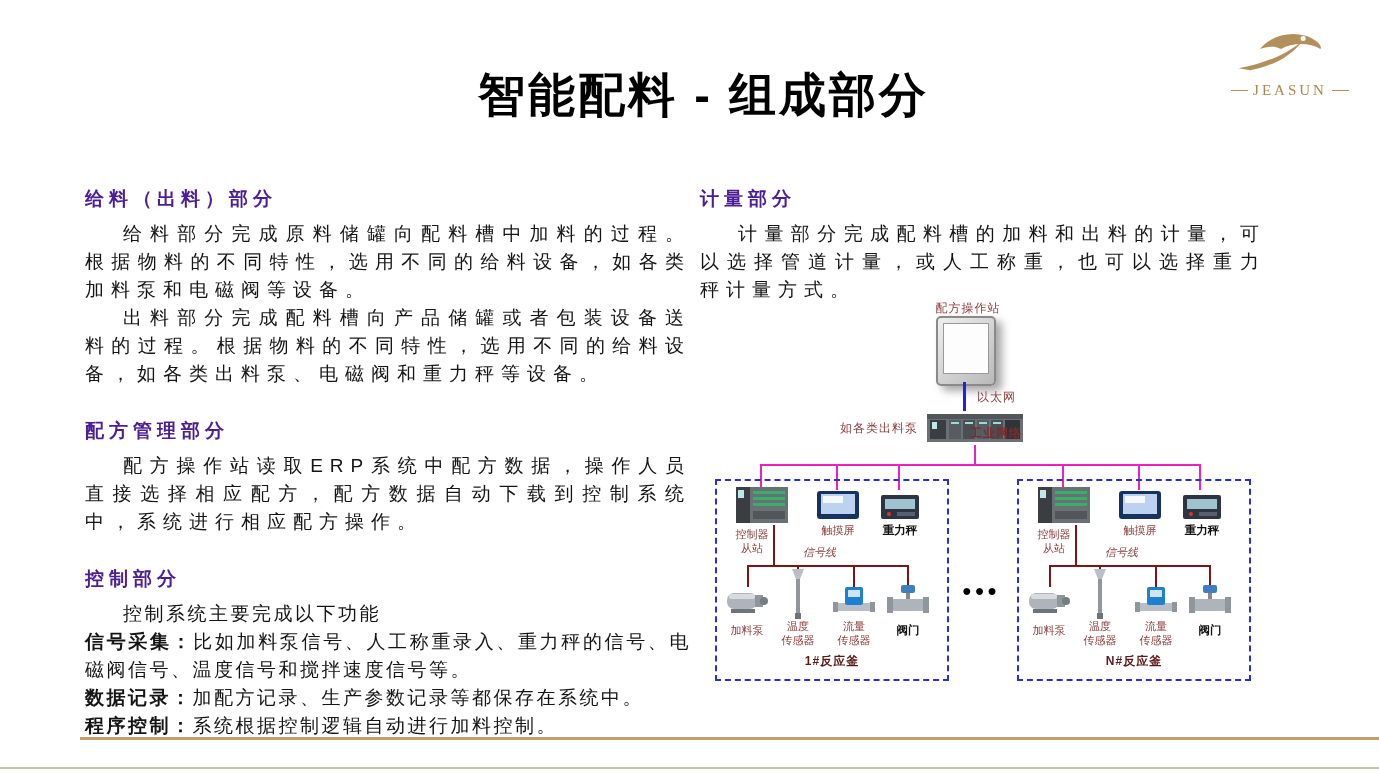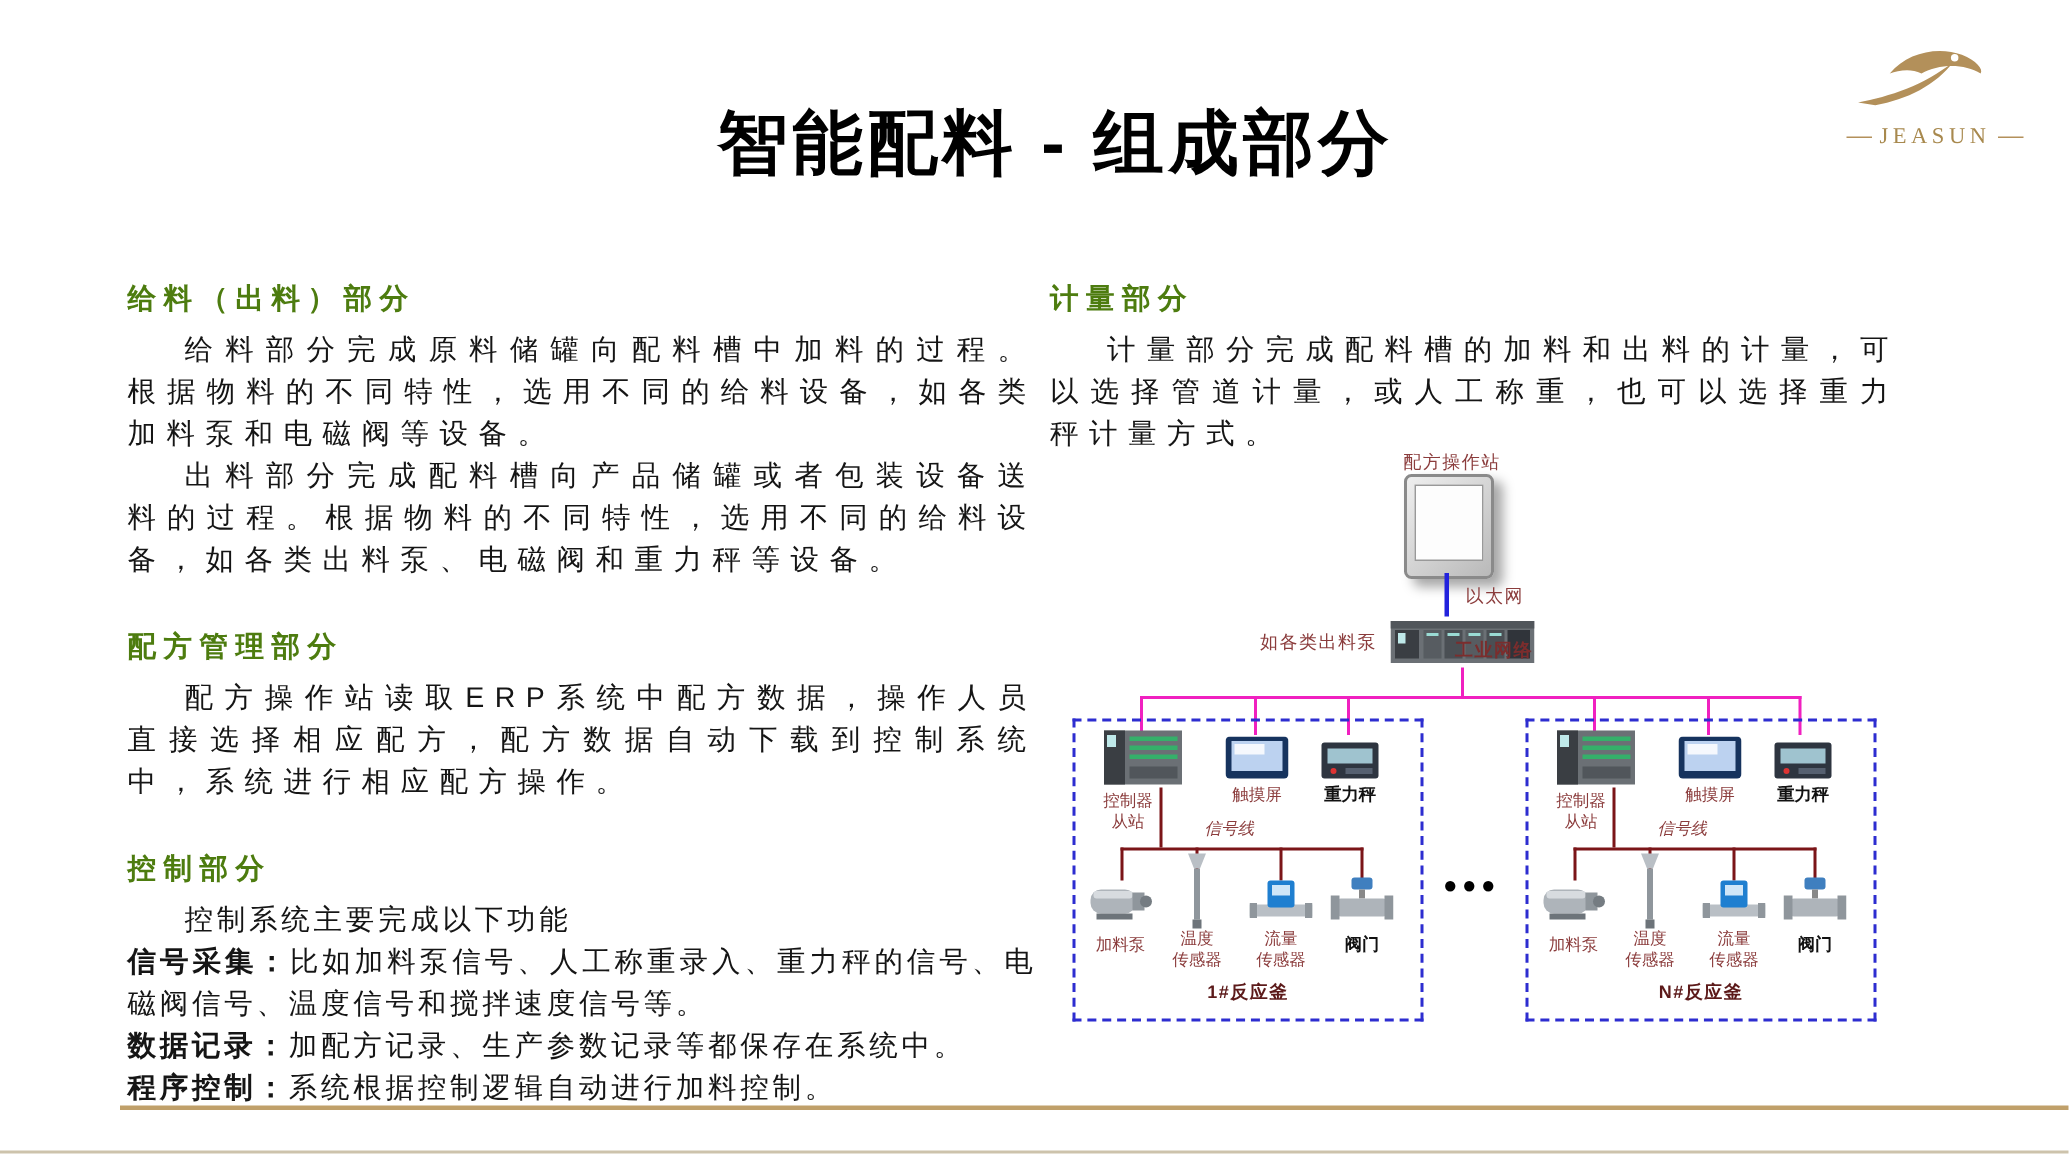--- a/index.html
+++ b/index.html
@@ -12,21 +12,21 @@
 
   
   .logo{position:absolute;right:58px;top:26px;width:118px;}
   .logo-row{display:flex;align-items:center;gap:5px;margin-top:2px;}
   .logo-rule{flex:1;height:1px;background:#B3905A;}
   .logo-text{font-family:"Liberation Serif",serif;font-size:15px;letter-spacing:3px;color:#A8894E;}
 
   
   .left-col{position:absolute;left:85px;top:186px;width:606px;}
   .right-col{position:absolute;left:700px;top:186px;width:566px;}
-  .sec-heading{font-size:19px;font-weight:bold;color:#4d7c0f;letter-spacing:5px;margin:0 0 8px 0;}
+  .sec-heading{font-size:19px;font-weight:bold;color:#4c1d95;letter-spacing:5px;margin:0 0 8px 0;}
   .gap{margin-top:30px;}
   .body{margin:0;font-size:19px;line-height:28px;text-align:justify;color:#151515;}
   .sp-wide{letter-spacing:7px;}
   .sp-mid{letter-spacing:2.5px;}
   .indent{text-indent:2em;}
   .body b{font-weight:bold;}
 
   
   .diagram{position:absolute;inset:0;}
   .dlabel{position:absolute;font-size:12px;color:#8B3C3C;letter-spacing:1px;white-space:nowrap;}

